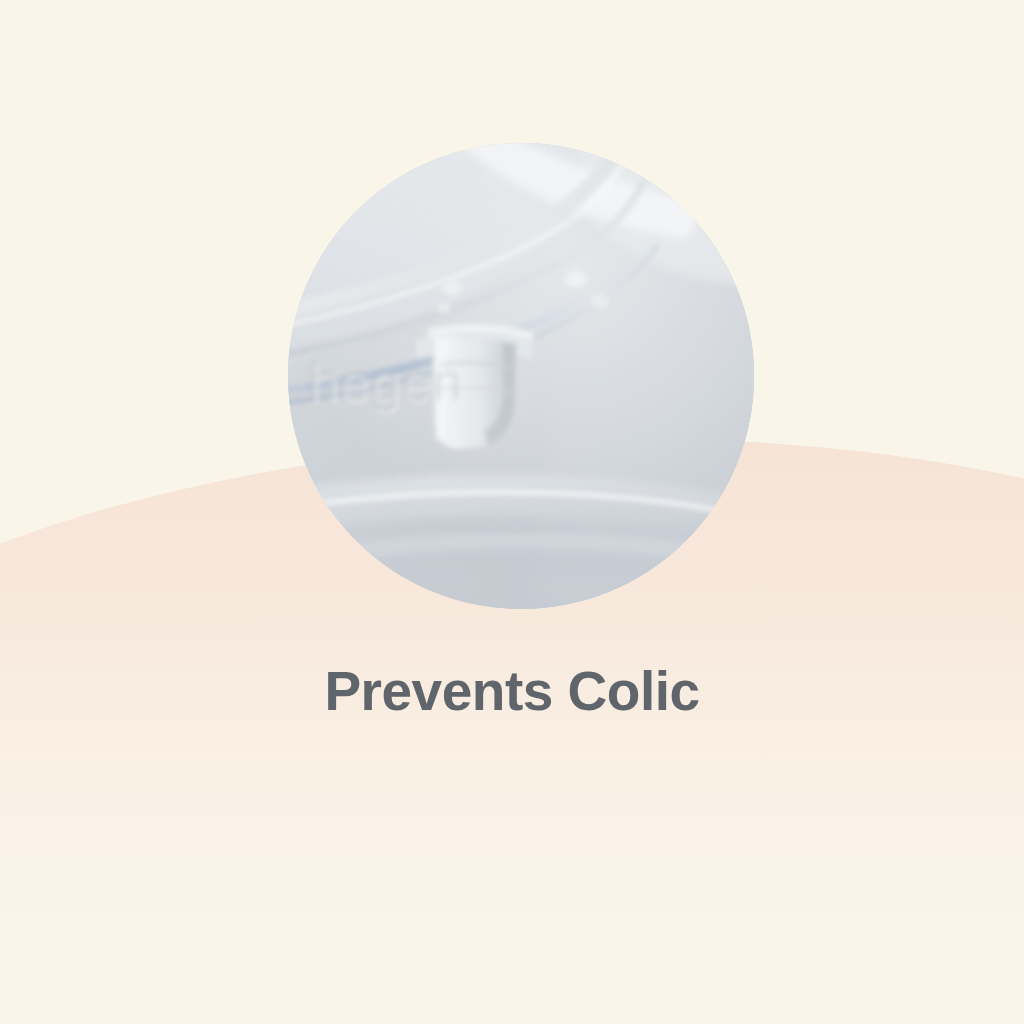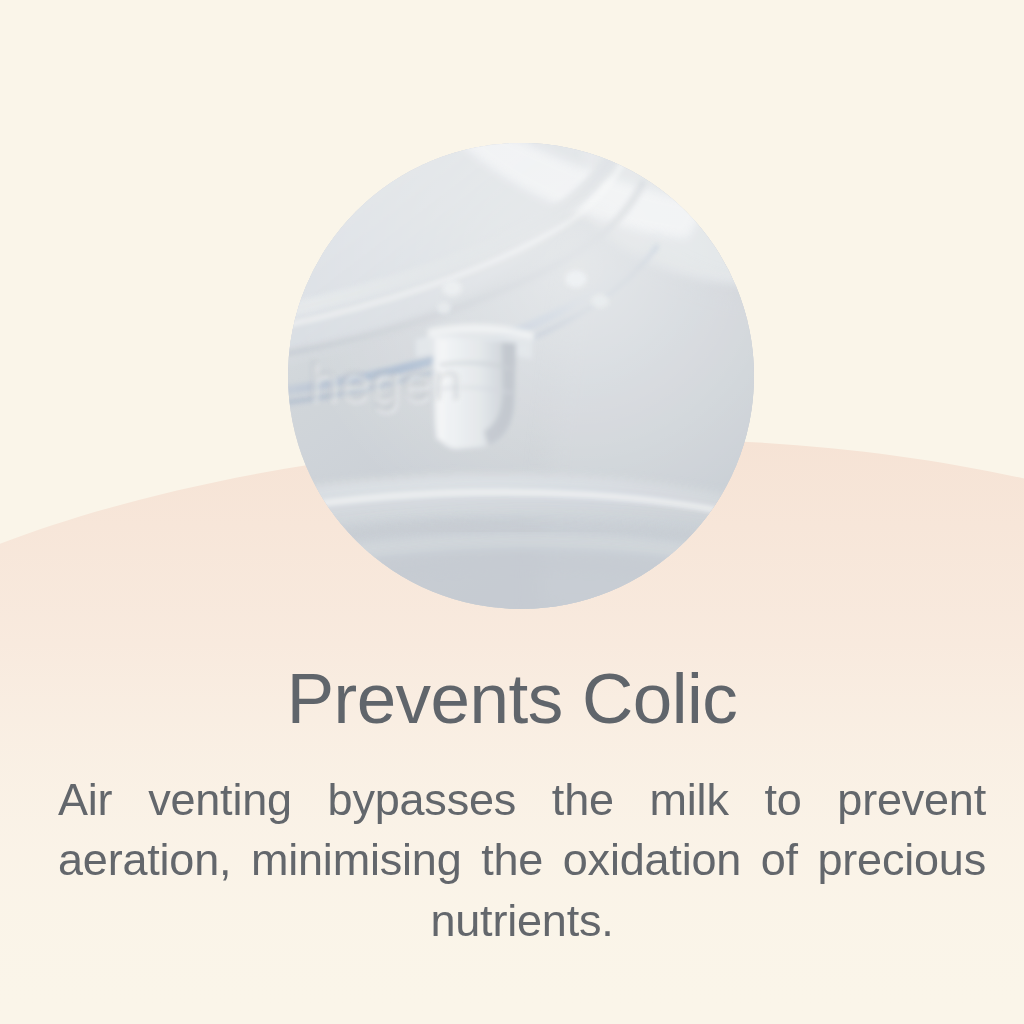--- a/index.html
+++ b/index.html
@@ -49,23 +49,23 @@
     height: 466px;
   }
 
   
   .title {
     position: absolute;
     left: 0;
     top: 663px;
     width: 1024px;
     text-align: center;
-    font-size: 71px;
+    font-size: 55px;
     line-height: 1.02;
-    font-weight: 400;
+    font-weight: 700;
     letter-spacing: -0.5px;
     color: #60656B;
     white-space: nowrap;
   }
 
   .body-copy {
     position: absolute;
     left: 58px;
     top: 770px;
     width: 928px;
@@ -216,15 +216,14 @@
 
       <path d="M -30 404 C 80 384, 200 372, 330 380 C 410 385, 466 398, 500 410
                L 500 500 L -30 500 Z" fill="#CBD0D7" opacity="0.55" filter="url(#blurLg)"></path>
 
       <rect x="0" y="0" width="466" height="466" fill="#8C9299" opacity="0.06"></rect>
     </svg>
   </div>
 
   <div class="title">Prevents Colic</div>
 
-  <div class="body-copy">Air venting bypasses the milk to prevent aeration, minimising the oxidation of precious nutrients.</div>
 
 </div>
 
 </body></html>

